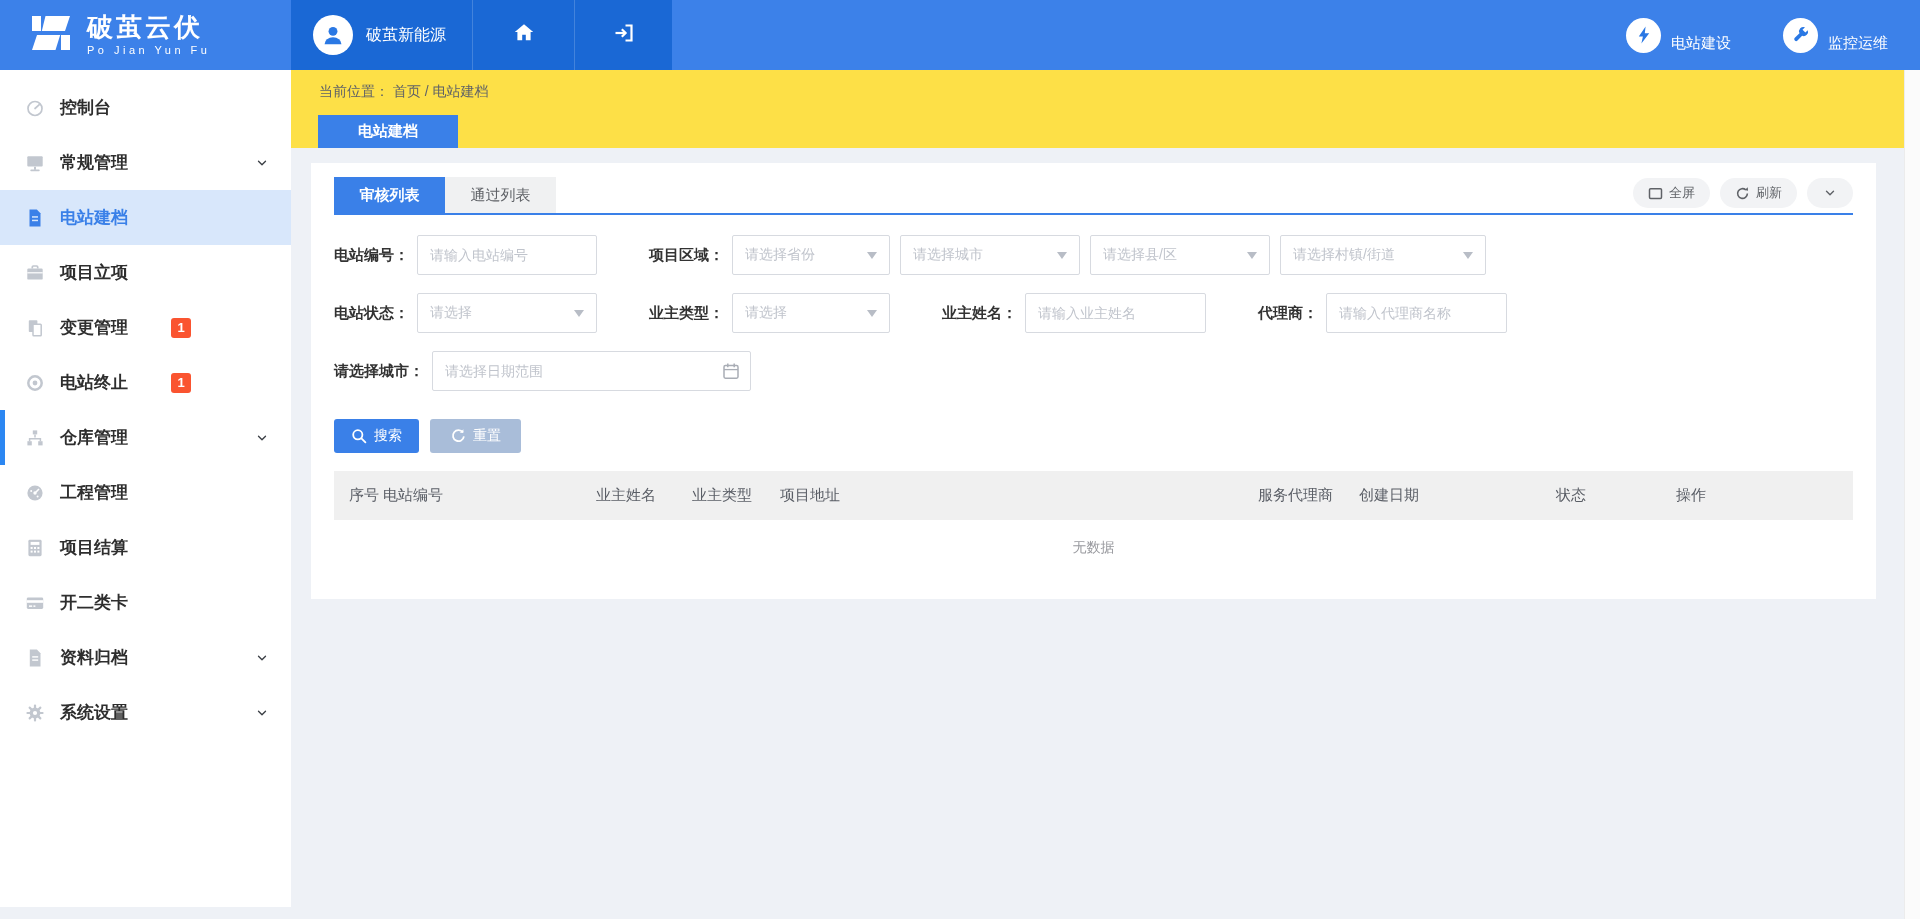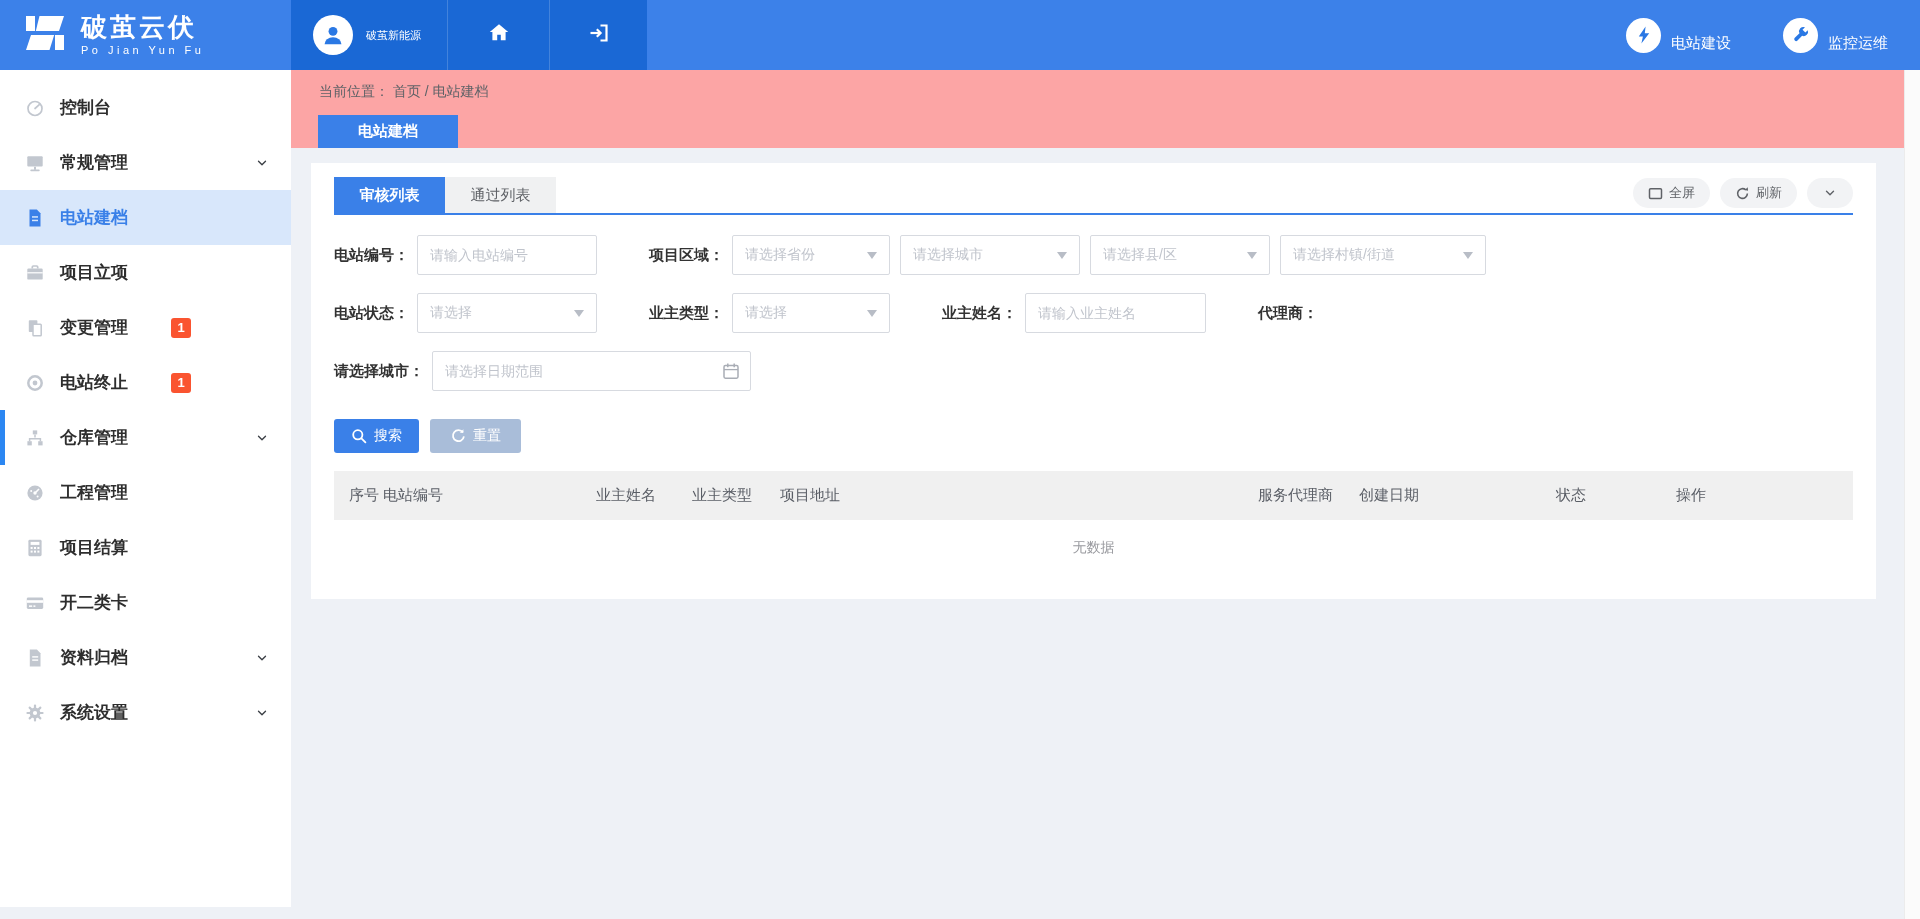--- a/index.html
+++ b/index.html
@@ -2,47 +2,47 @@
 <html><head>
 <meta charset="utf-8">
 <style>
   * { margin:0; padding:0; box-sizing:border-box; }
   html,body { width:1920px; height:919px; overflow:hidden; background:#eef1f6;
     font-family:"Liberation Sans","DejaVu Sans",sans-serif; }
   .app { position:relative; width:1920px; height:919px; }
 
   
   .header { position:absolute; top:0; left:0; right:0; height:70px; display:flex; background:#3c81e9; color:#fff; z-index:5; }
-  .brand { width:291px; flex:none; display:flex; align-items:center; gap:13px; padding-left:22px; }
+  .brand { width:291px; flex:none; display:flex; align-items:center; gap:13px; padding-left:28px; }
   .brand-title { font-size:26px; font-weight:bold; letter-spacing:3px; line-height:1; }
   .brand-sub { font-size:11px; letter-spacing:3.5px; margin-top:4px; }
   .header-mid { display:flex; background:#1a68d5; }
   .hsec { display:flex; align-items:center; justify-content:center; border-left:1px solid rgba(255,255,255,.18); }
-  .hsec.user { padding:0 26px 0 22px; gap:13px; border-left:none; font-size:11px;text-align:center; }
+  .hsec.user { padding:0 26px 0 22px; gap:13px; border-left:none; font-size:16px;text-align:center; }
   .avatar { width:40px; height:40px; border-radius:50%; background:#fff; display:flex; align-items:center; justify-content:center; }
   .hsec.sq1 { width:102px; } .hsec.sq2 { width:98px; }
   .header-right { flex:1; display:flex; align-items:center; justify-content:flex-end; gap:52px; padding-right:32px; }
   .hr-item { display:flex; align-items:flex-end; gap:10px; font-size:15px; cursor:pointer; }
   .hr-icon { width:35px; height:35px; border-radius:50%; background:#fff; display:flex; align-items:center; justify-content:center; }
 
   
   .sidebar { position:absolute; top:70px; left:0; bottom:12px; width:291px; background:#fff; padding-top:10px; }
   .side-item { position:relative; height:55px; display:flex; align-items:center; gap:15px; padding:0 22px 0 25px;
     font-size:17px; font-weight:600; color:#2e2e2e; cursor:pointer; }
   .side-item .sicon { width:20px; height:20px; flex:none; color:#c2c7cf; }
   .side-item.active { background:#d8e7fb; color:#3a80e8; }
   .side-item.active .sicon { color:#3a80e8; }
   .side-item.indicator::before { content:''; position:absolute; left:0; top:0; bottom:0; width:5px; background:#2c87f2; }
   .badge { margin-left:28px; min-width:20px; height:20px; padding:0 4px; background:#fa5430; border-radius:3px;
     color:#fff; font-size:13px; font-weight:bold; display:flex; align-items:center; justify-content:center; }
   .chev { margin-left:auto; color:#3b3f45; }
 
   
   .main { position:absolute; left:291px; top:70px; right:0; bottom:0; background:#eef1f6; }
-  .topstrip { position:relative; height:78px; background:#fca5a5; }
+  .topstrip { position:relative; height:78px; background:#fde047; }
   .crumb { padding:13px 0 0 28px; font-size:14px; color:#5f6267; }
   .crumb a { color:#5f6267; text-decoration:none; }
   .page-tab { position:absolute; left:27px; bottom:0; width:140px; height:33px; background:#3a80e8; color:#fff;
     font-size:15px; font-weight:bold; display:flex; align-items:center; justify-content:center; cursor:pointer; }
 
   .panel { margin:15px 44px 0 20px; background:#fff; padding:14px 23px 24px; }
   .tabsbar { display:flex; align-items:center; border-bottom:2px solid #3a80e8; }
   .ptab { width:111px; height:36px; display:flex; align-items:center; justify-content:center; font-size:15px; cursor:pointer; }
   .ptab.active { background:#3a80e8; color:#fff; font-weight:bold; }
   .ptab.inactive { background:#f0f1f2; color:#5f6267; }
@@ -370,20 +370,21 @@
               <span>请选择</span>
               <i class="caret"></i>
             </div>
           </div>
           <div class="fgroup ml52">
             <span class="flabel">业主姓名：</span>
             <input class="inp w181" placeholder="请输入业主姓名" style="">
           </div>
           <div class="fgroup ml52">
             <span class="flabel">代理商：</span>
+            <input class="inp w181" placeholder="请输入代理商名称" style="">
           </div>
         </div>
 
         <div class="frow">
           <div class="fgroup">
             <span class="flabel">请选择城市：</span>
             <div class="datebox">
               <input class="inp" placeholder="请选择日期范围" style="">
               <svg class="cal" width="18" height="18" viewBox="0 0 18 18">
                 <rect x="2" y="3.6" width="14" height="12.6" rx="1.4" fill="none" stroke="currentColor" stroke-width="1.5"></rect>

